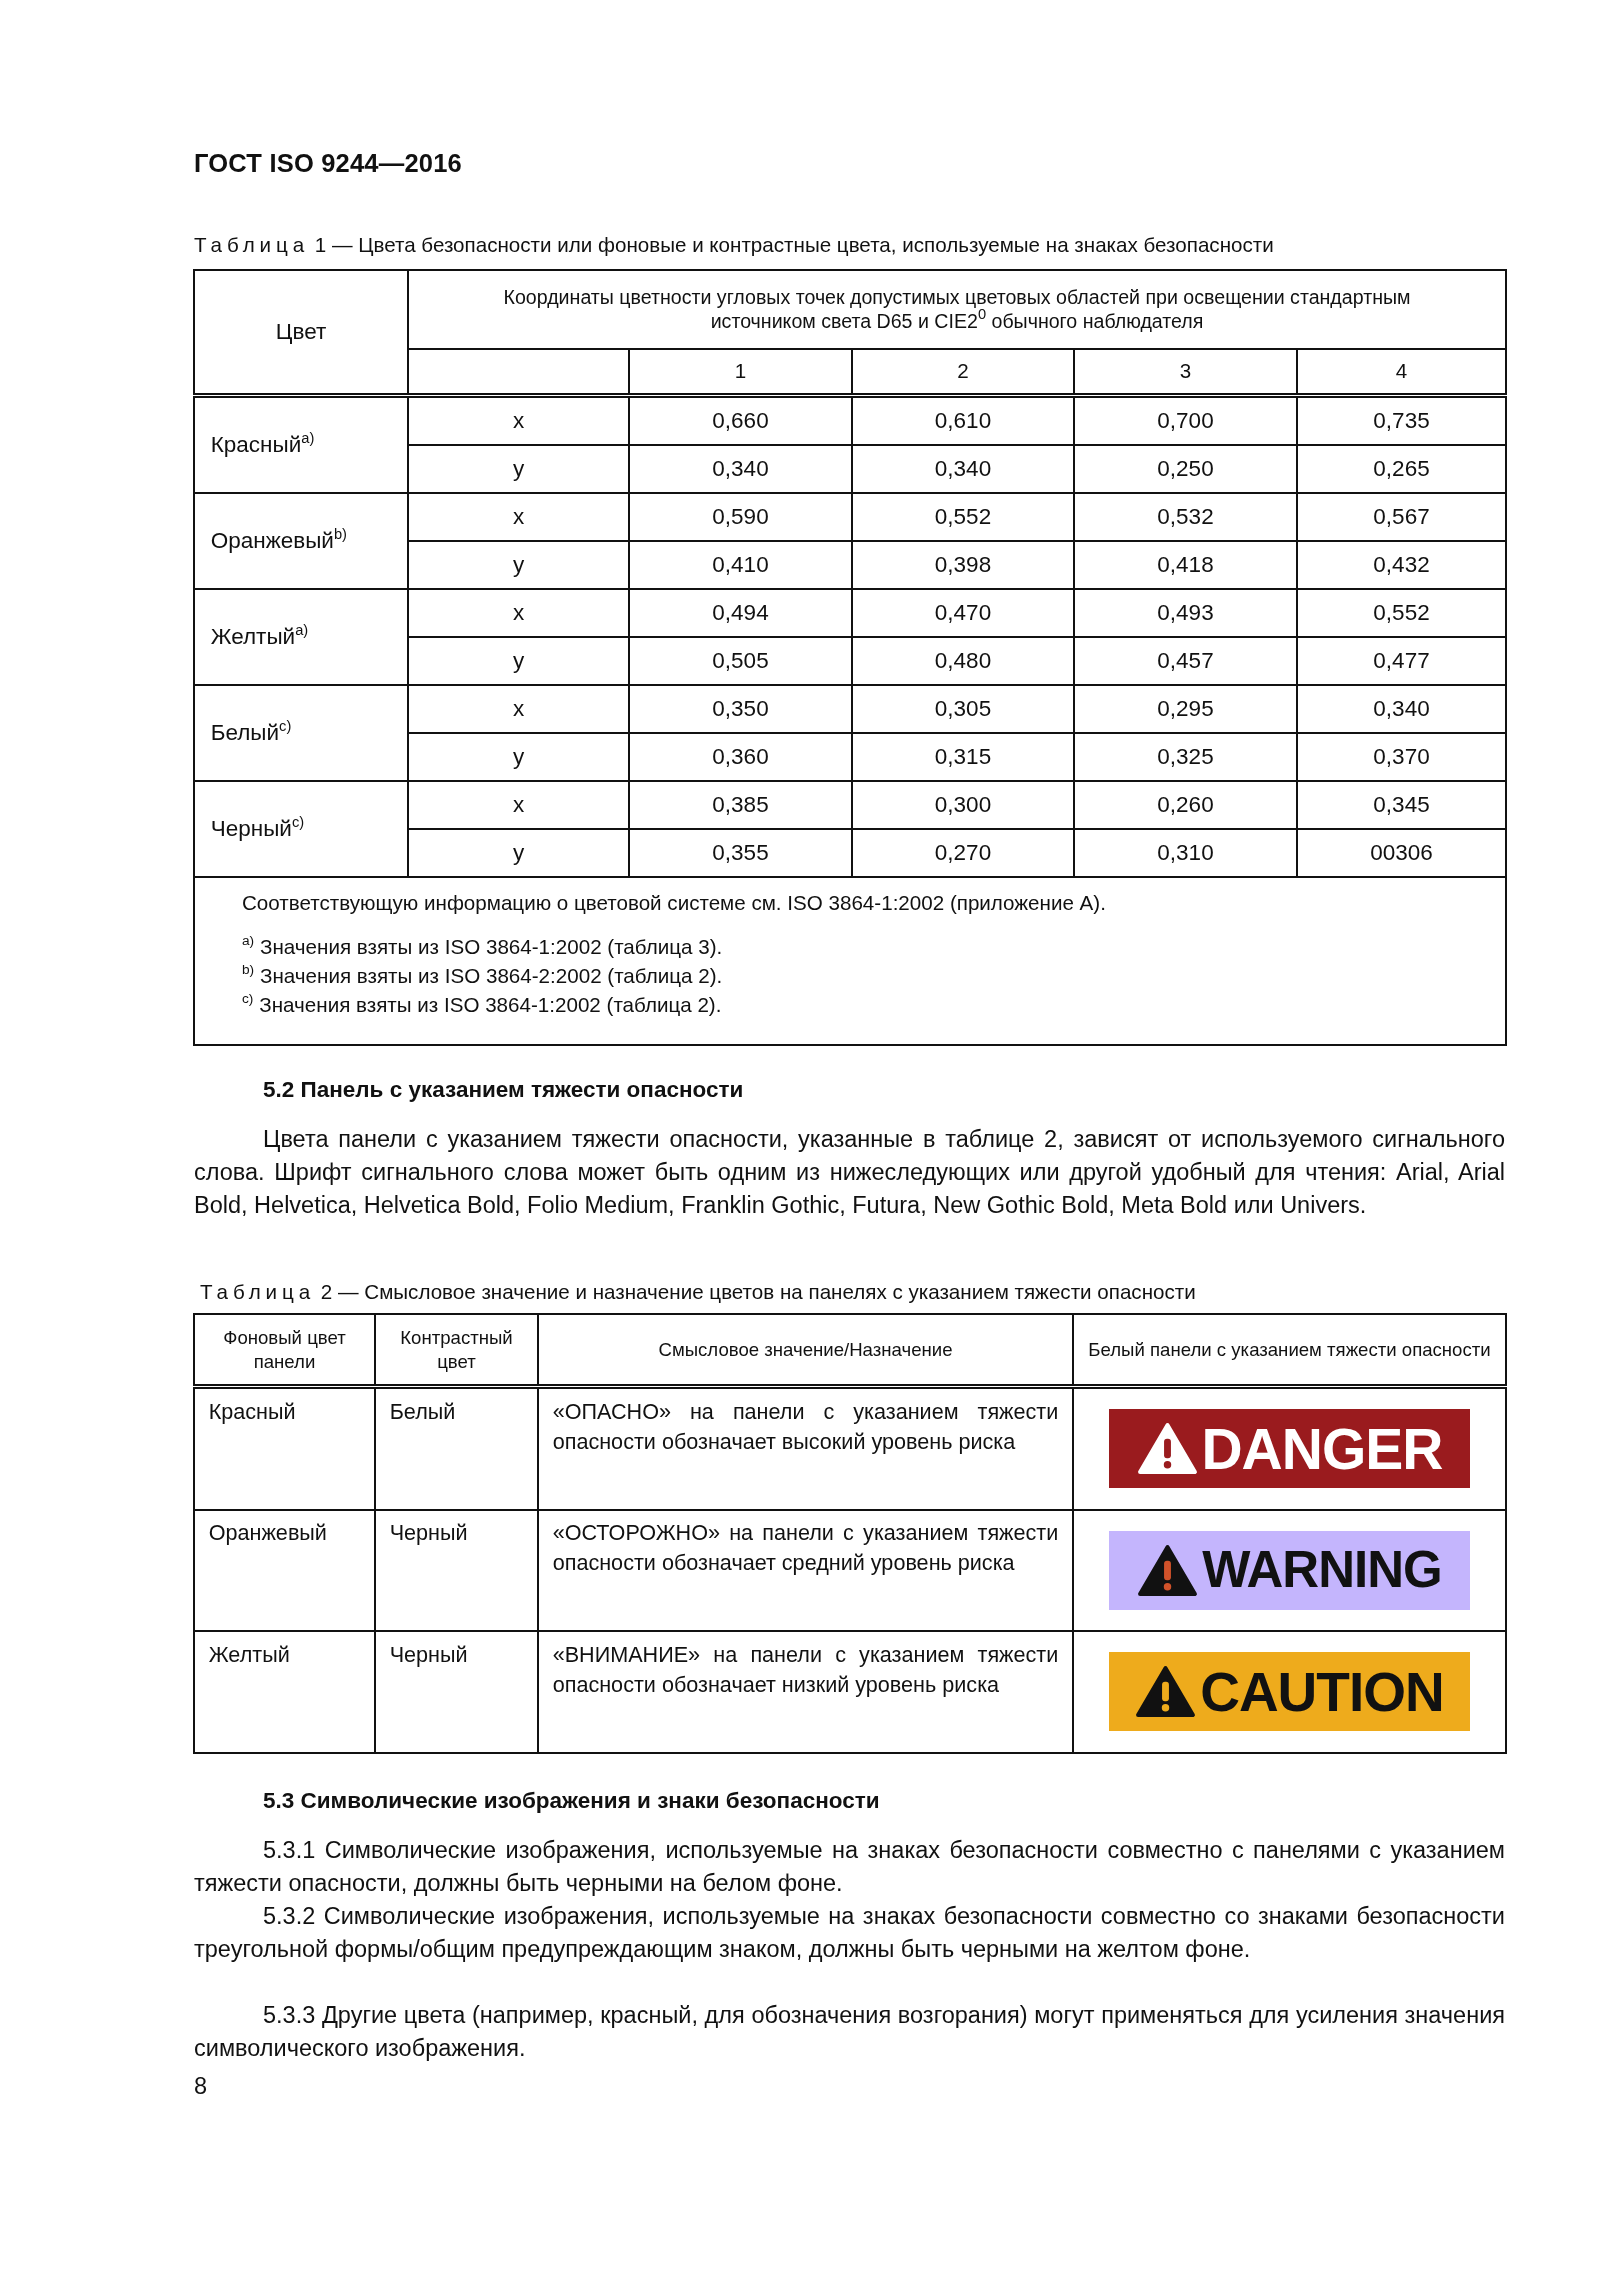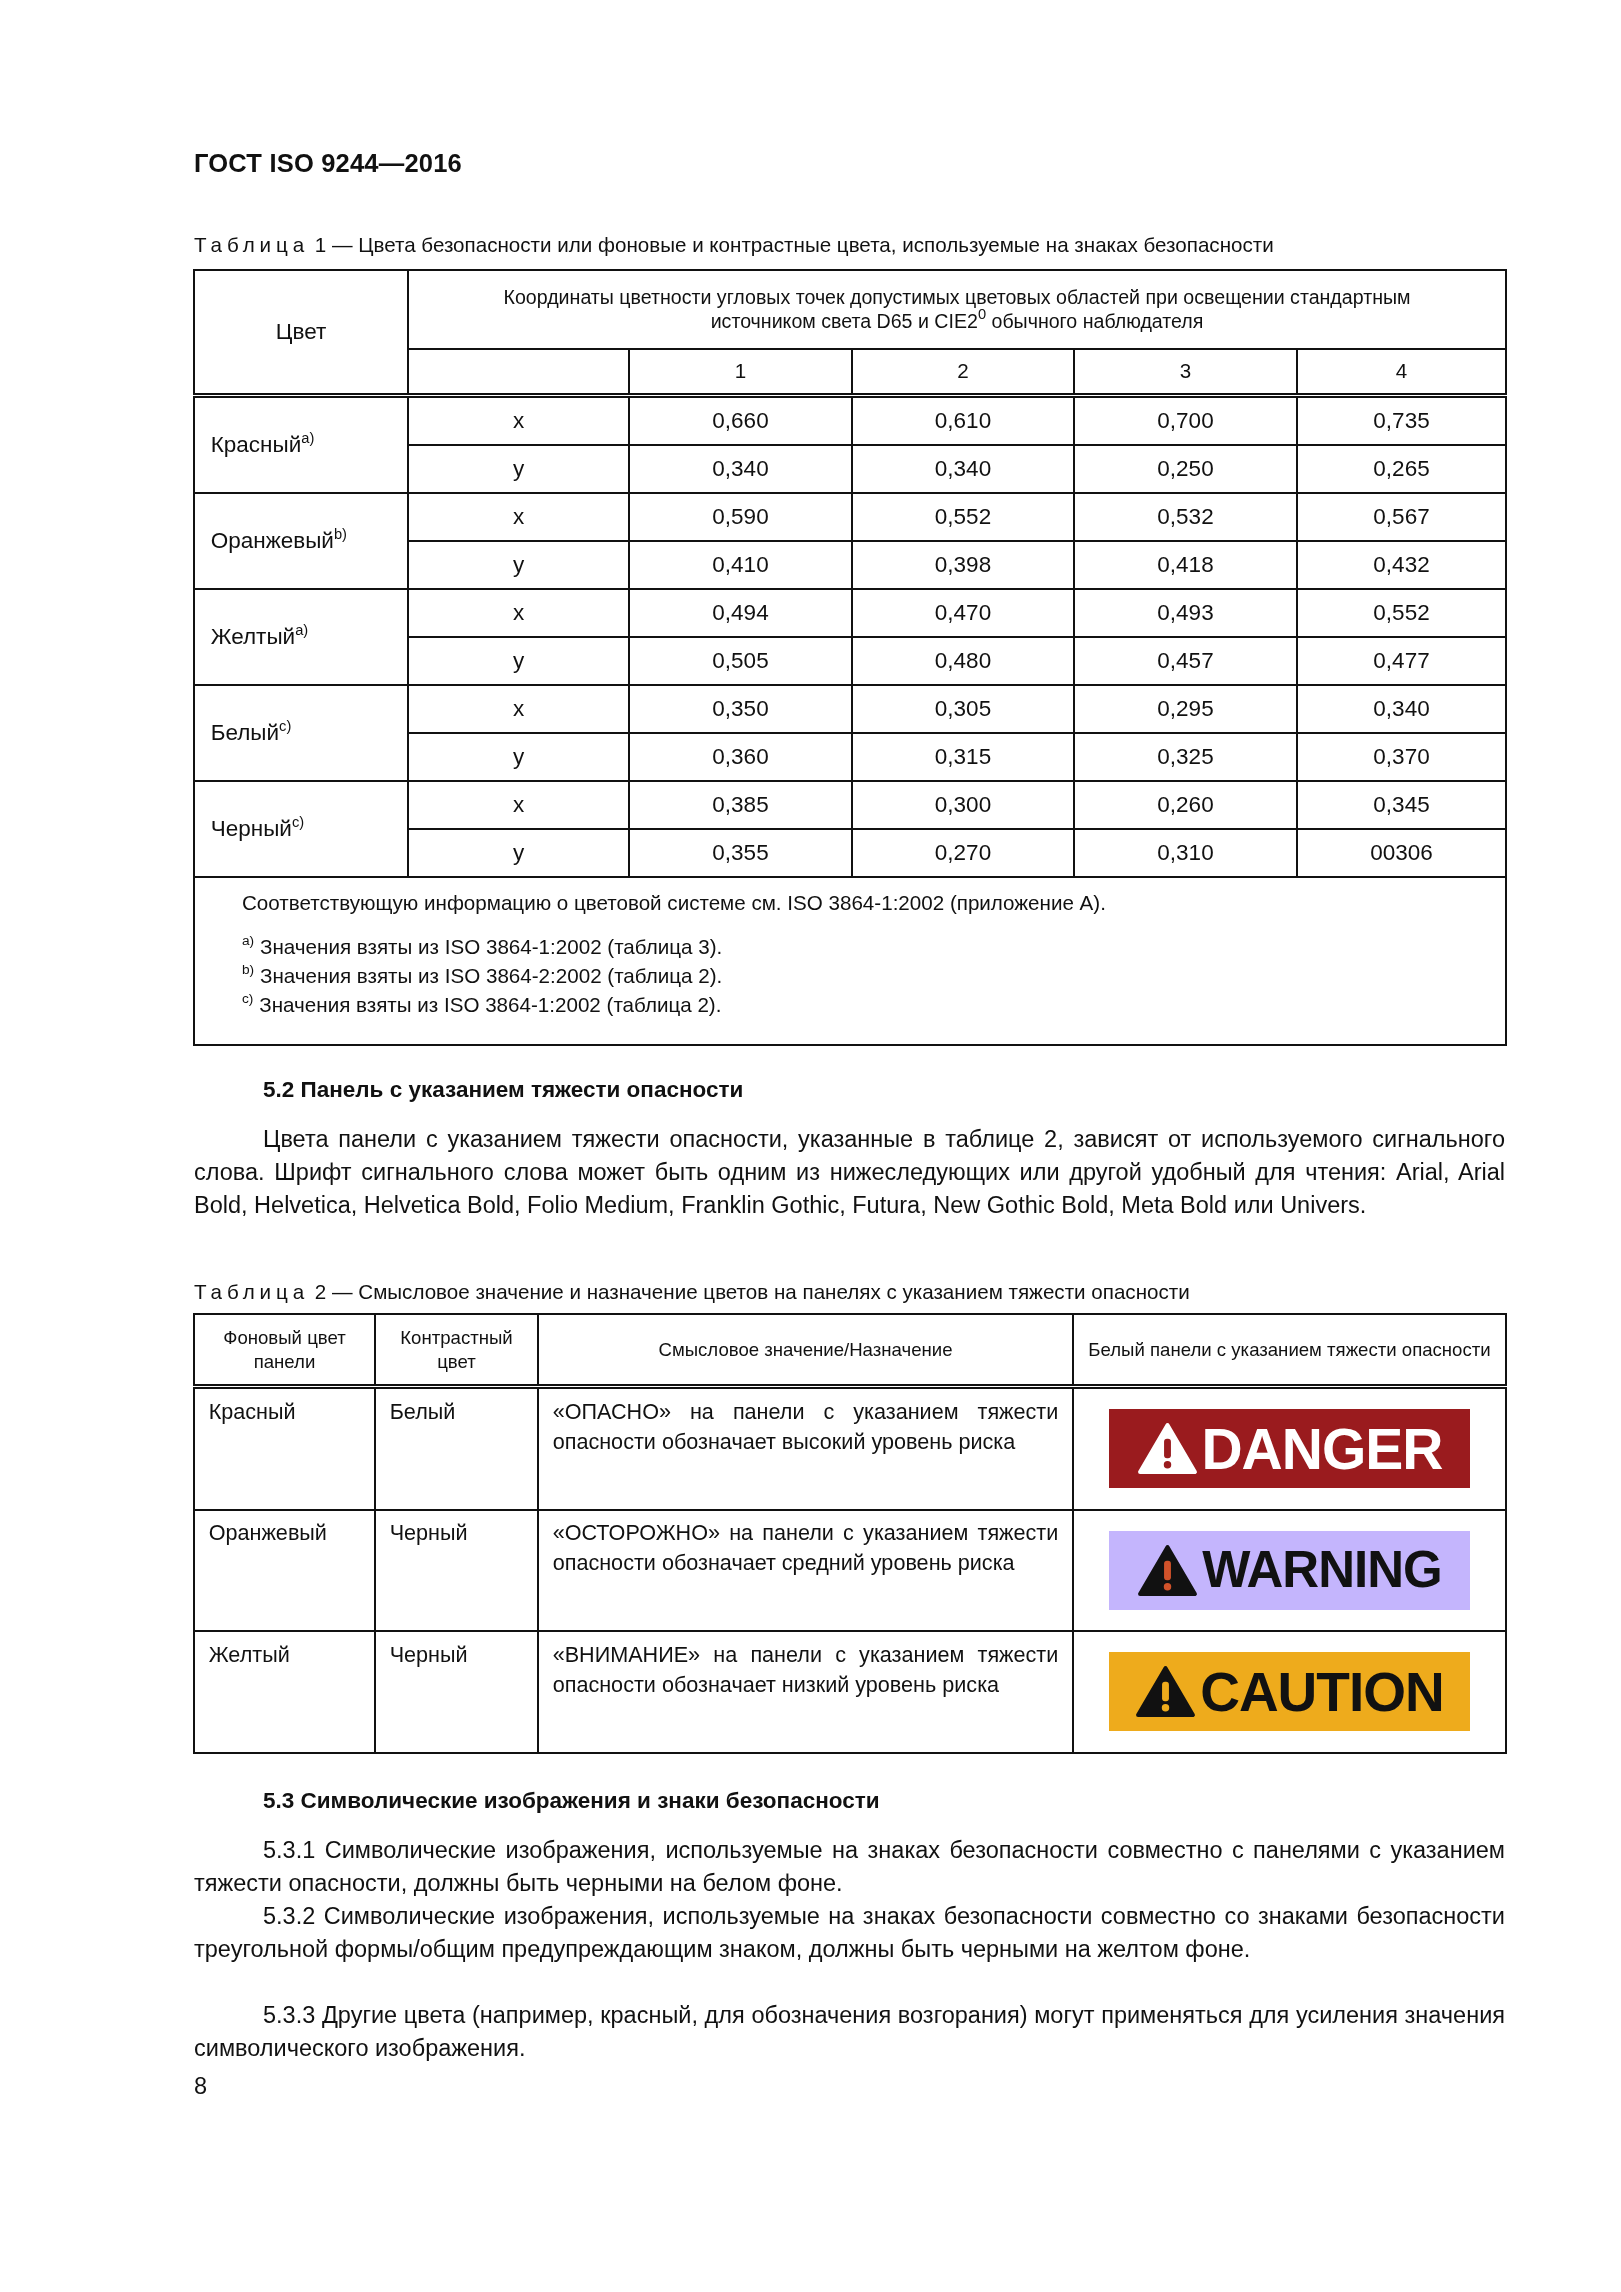--- a/index.html
+++ b/index.html
@@ -161,21 +161,21 @@
       <div class="fn"><sup>c)</sup><span>Значения взяты из ISO 3864-1:2002 (таблица 2).</span></div>
     </td>
   </tr>
 </tbody>
   </table>
 
 <div class="abs h2" style="top:1077px;">5.2 Панель с указанием тяжести опасности</div>
 
 <div class="abs para" style="top:1123px;"><span class="indent"></span><span>Цвета панели с указанием тяжести опасности, указанные в таблице 2, зависят от используемого сигнального слова. Шрифт сигнального слова может быть одним из нижеследующих или другой удобный для чтения: Arial, Arial Bold, Helvetica, Helvetica Bold, Folio Medium, Franklin Gothic, Futura, New Gothic Bold, Meta Bold или Univers.</span></div>
 
-<div class="abs caption" style="left:194px; top:1280px;">
+<div class="abs caption" style="left:200px; top:1280px;">
   <span class="spaced">Таблица</span><span> 2 — Смысловое значение и назначение цветов на панелях с указанием тяжести опасности</span>
 </div>
 
 <table class="t2">
   <colgroup>
     <col style="width:181px">
       <col style="width:163px">
       <col style="width:535px">
       <col style="width:433px">
   </colgroup>

